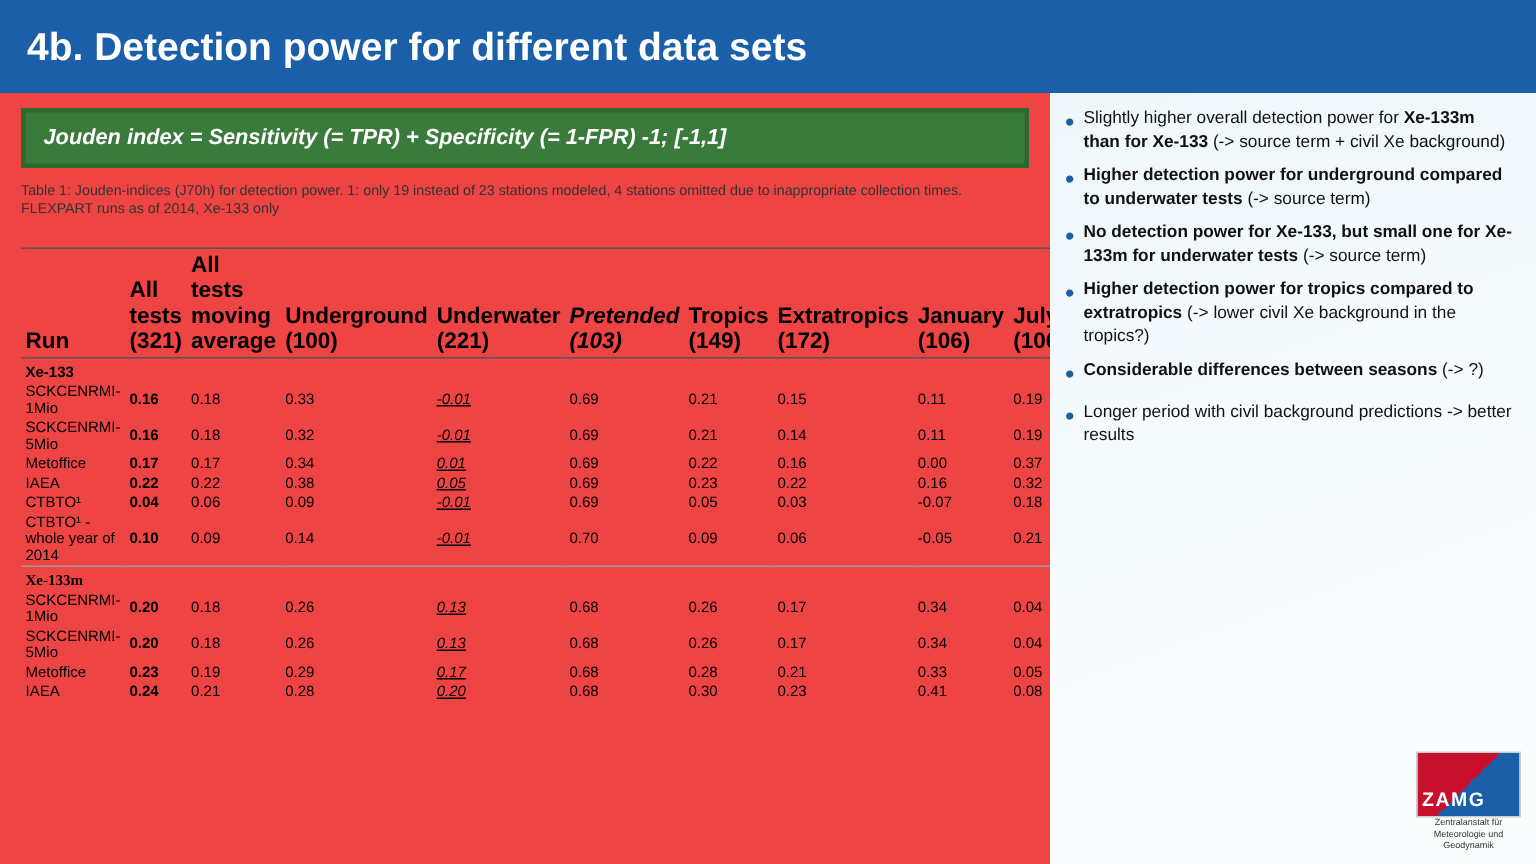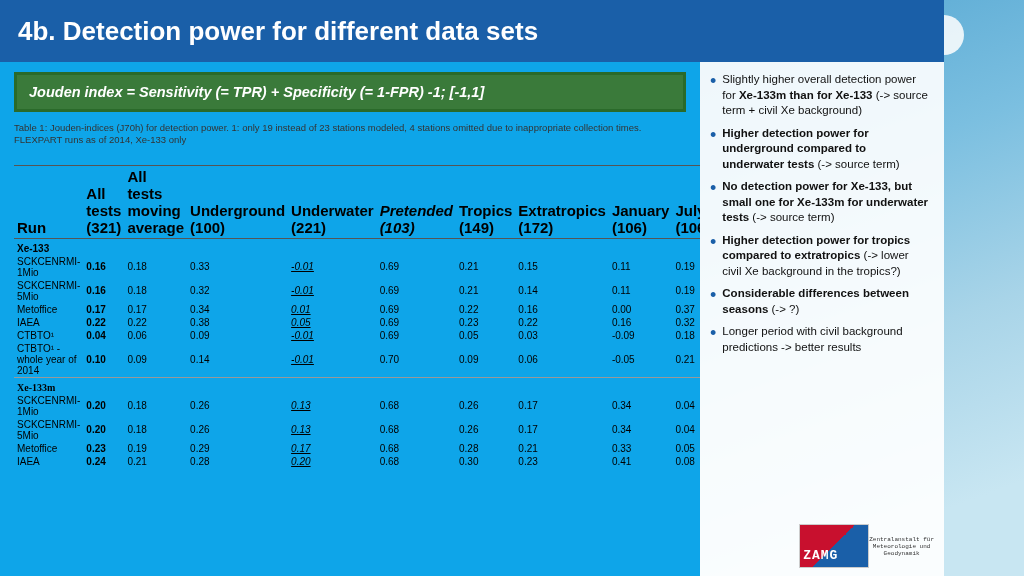--- a/index.html
+++ b/index.html
@@ -43,21 +43,21 @@
       background: white;
       border-radius: 50%;
       width: 45px; height: 40px;
       top: -18px; left: 55px;
     }
 
     
     .main-container {
       position: absolute;
       top: 0; left: 0;
-      width: 944px;
+      width: 1024px;
       height: 576px;
       z-index: 2;
     }
 
     
     .header {
       background: #1a5fa8;
       padding: 12px 18px;
       display: flex;
       align-items: center;
@@ -70,21 +70,21 @@
     }
 
     
     .content {
       display: flex;
       height: calc(576px - 62px);
     }
 
     
     .left-panel {
-      background: #0ea5e9;
+      background: #ef4444;
       flex: 0 0 700px;
       padding: 10px 14px;
       overflow: hidden;
     }
 
     
     .green-box {
       background: #3a7a3a;
       border: 3px solid #2a6a2a;
       padding: 8px 12px;
@@ -174,23 +174,22 @@
     .bullet-list li span strong {
       font-weight: bold;
     }
 
     
     .zamg-logo {
       position: absolute;
       bottom: 8px;
       right: 10px;
       display: flex;
-      flex-direction: row;
+      flex-direction: column;
       align-items: center;
-      font-family: Liberation Mono, monospace;
     }
     .zamg-logo-img {
       width: 70px;
       height: 44px;
       background: linear-gradient(135deg, #c8102e 0%, #c8102e 50%, #1a5fa8 50%);
       border: 1px solid #ccc;
       display: flex;
       align-items: center;
       justify-content: center;
       position: relative;
@@ -305,21 +304,21 @@
             </tr>
             <tr>
               <td>CTBTO¹</td>
               <td class="bold-val">0.04</td>
               <td>0.06</td>
               <td>0.09</td>
               <td class=" italic-val">-0.01</td>
               <td>0.69</td>
               <td>0.05</td>
               <td>0.03</td>
-              <td>-0.09</td>
+              <td>-0.07</td>
               <td>0.18</td>
             </tr>
             <tr>
               <td>CTBTO¹ - whole year of 2014</td>
               <td class="bold-val">0.10</td>
               <td>0.09</td>
               <td>0.14</td>
               <td class=" italic-val">-0.01</td>
               <td>0.70</td>
               <td>0.09</td>

